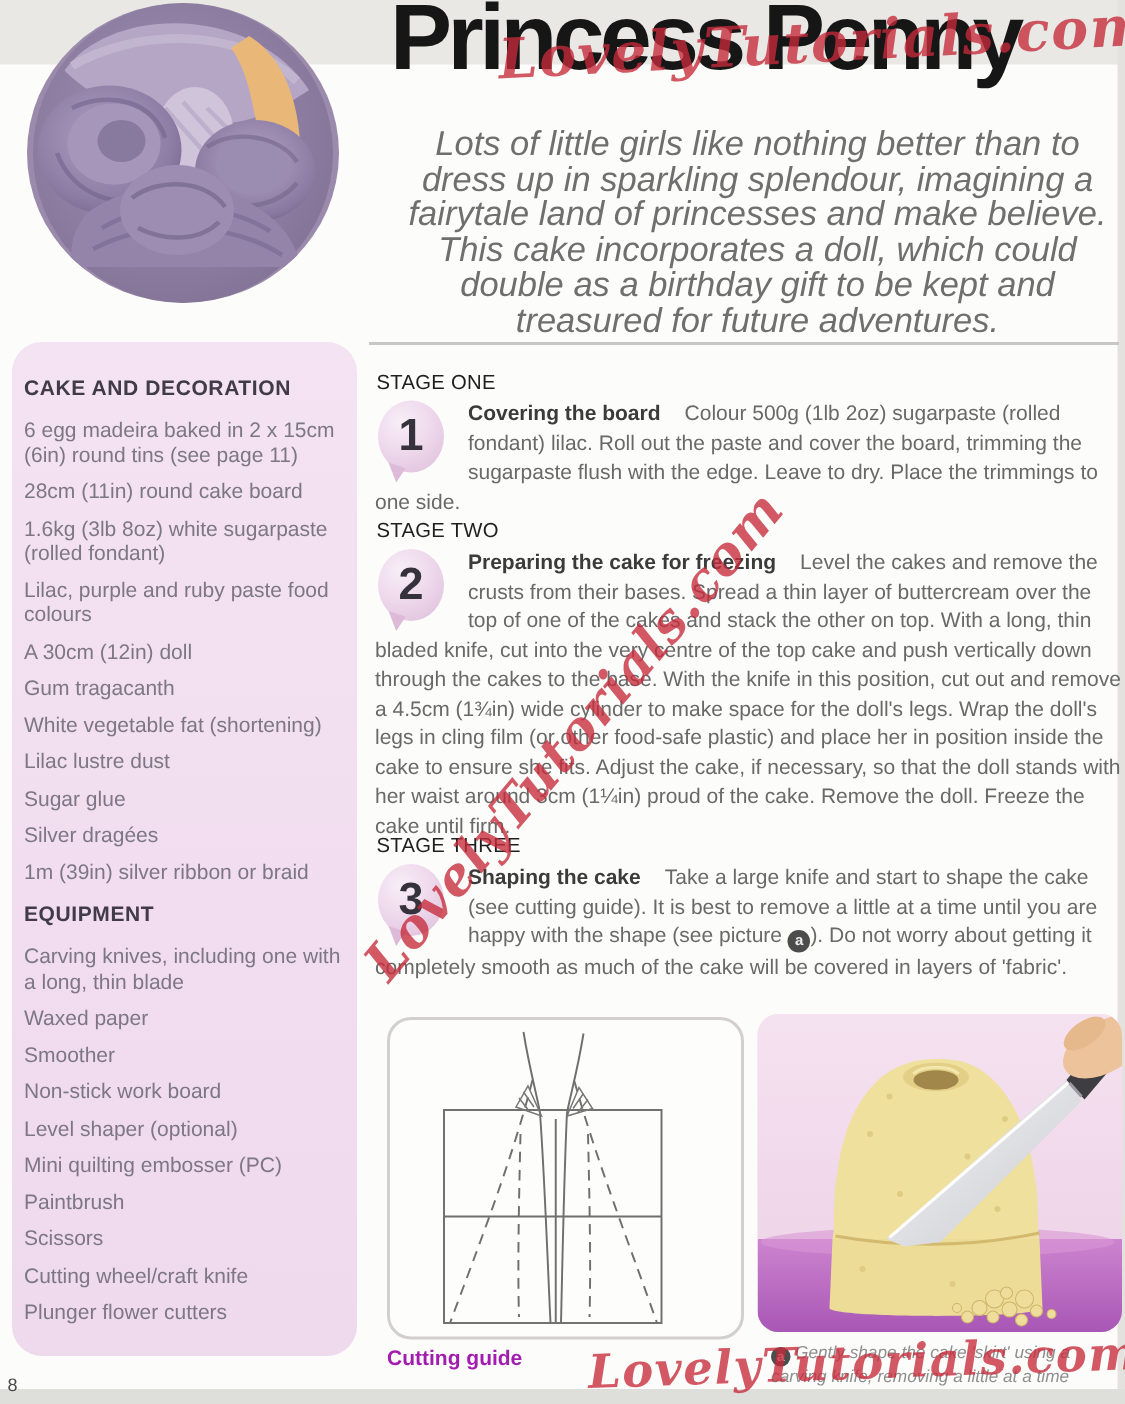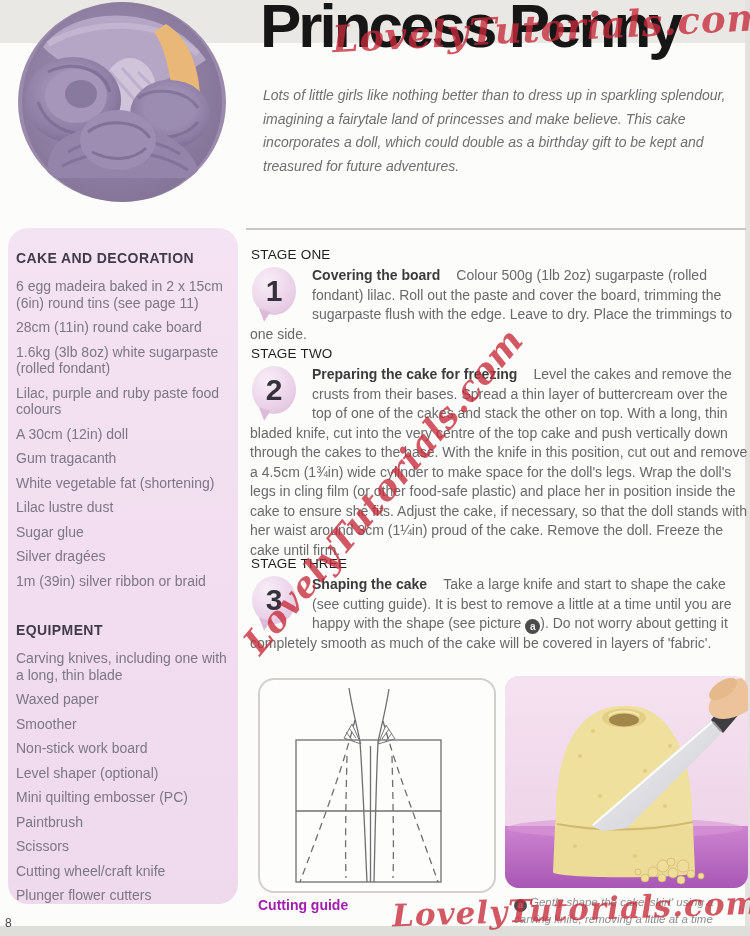--- a/index.html
+++ b/index.html
@@ -15,35 +15,35 @@
   .hero-photo{
     position:absolute;left:18px;top:2px;width:208px;height:200px;border-radius:50%;
     overflow:hidden;background:#9b8aab;
   }
   .page-title{
     position:absolute;left:260px;top:-10px;width:488px;
     font-size:62px;font-weight:700;letter-spacing:-3px;color:#161616;white-space:nowrap;
   }
   .intro{
     position:absolute;left:263px;top:84px;width:484px;
-    font-size:14px;font-style:italic;color:#6f6f6f;line-height:23.5px;
+    font-size:23px;font-style:italic;color:#6f6f6f;line-height:23.5px;text-align:center;
   }
   .header-rule{position:absolute;left:246px;top:228px;width:500px;height:2px;background:#c9c7c5;}
 
   
   .sidebar{
     position:absolute;left:8px;top:228px;width:230px;height:676px;
     background:linear-gradient(180deg,#f4e3f2 0%,#f1ddef 55%,#eedaec 100%);
     border-radius:20px;overflow:hidden;text-align:left;
     padding:22px 8px 10px 8px;box-sizing:border-box;
   }
   .sb-heading{
     font-size:14px;font-weight:700;color:#413b49;letter-spacing:.4px;margin:0 0 12px 0;
   }
-  .sb-heading.second{margin-top:33px;}
+  .sb-heading.second{margin-top:12px;}
   .sb-item{
     font-size:14px;color:#7d7785;line-height:1.18;margin:0 auto 8px auto;max-width:214px;
   }
 
   
   .stage-heading{
     position:absolute;left:251px;width:300px;
     font-size:13.5px;font-weight:400;color:#1f1f1f;letter-spacing:.2px;
   }
   .stage-para{

